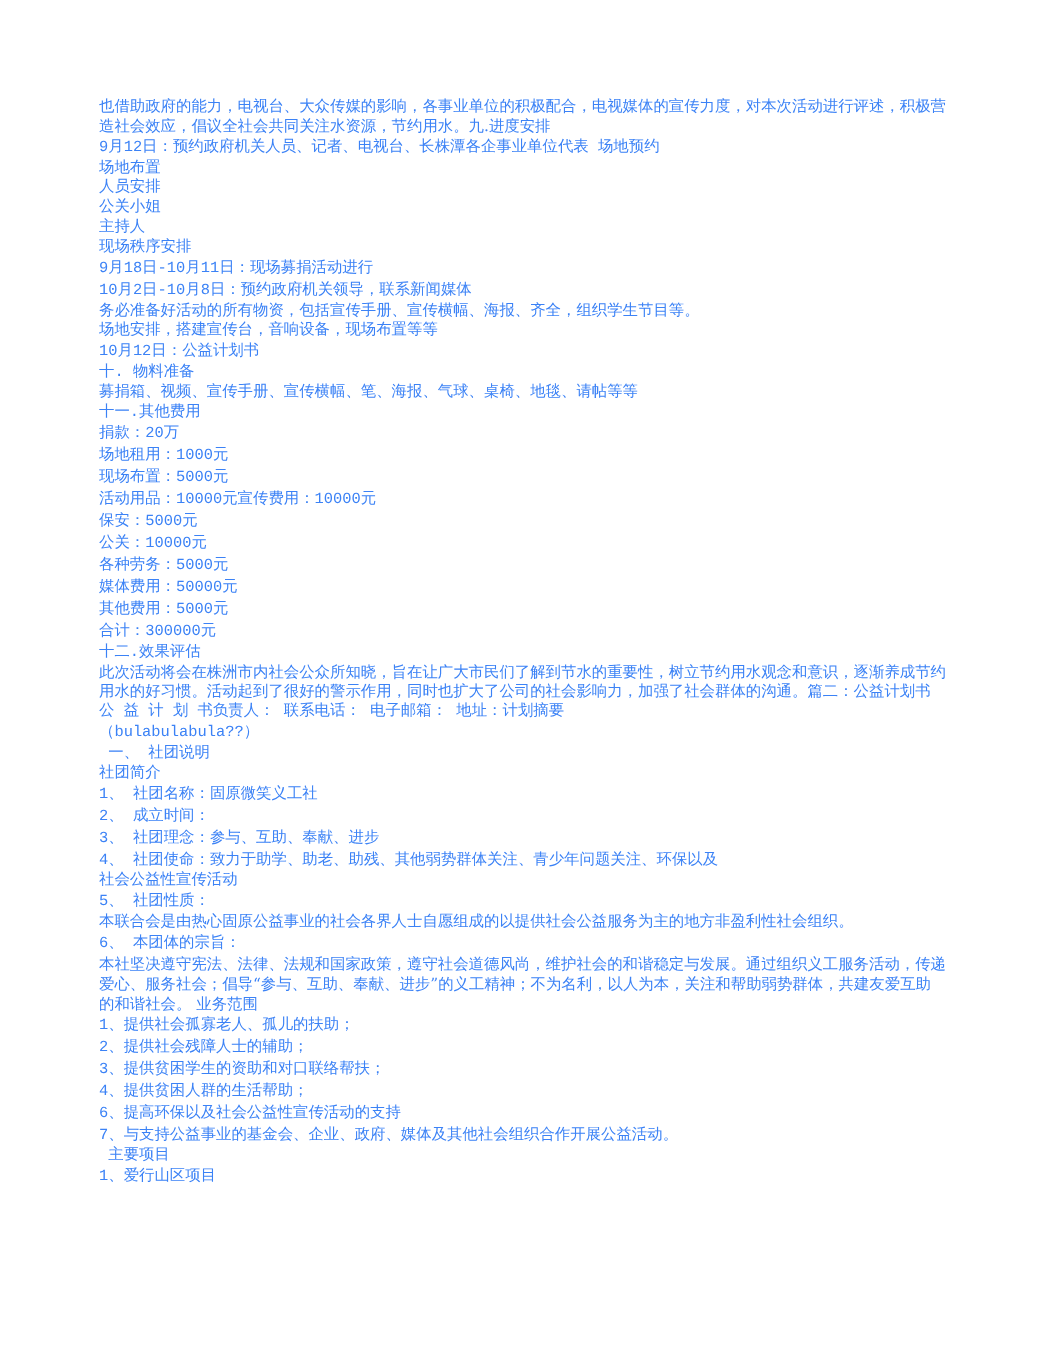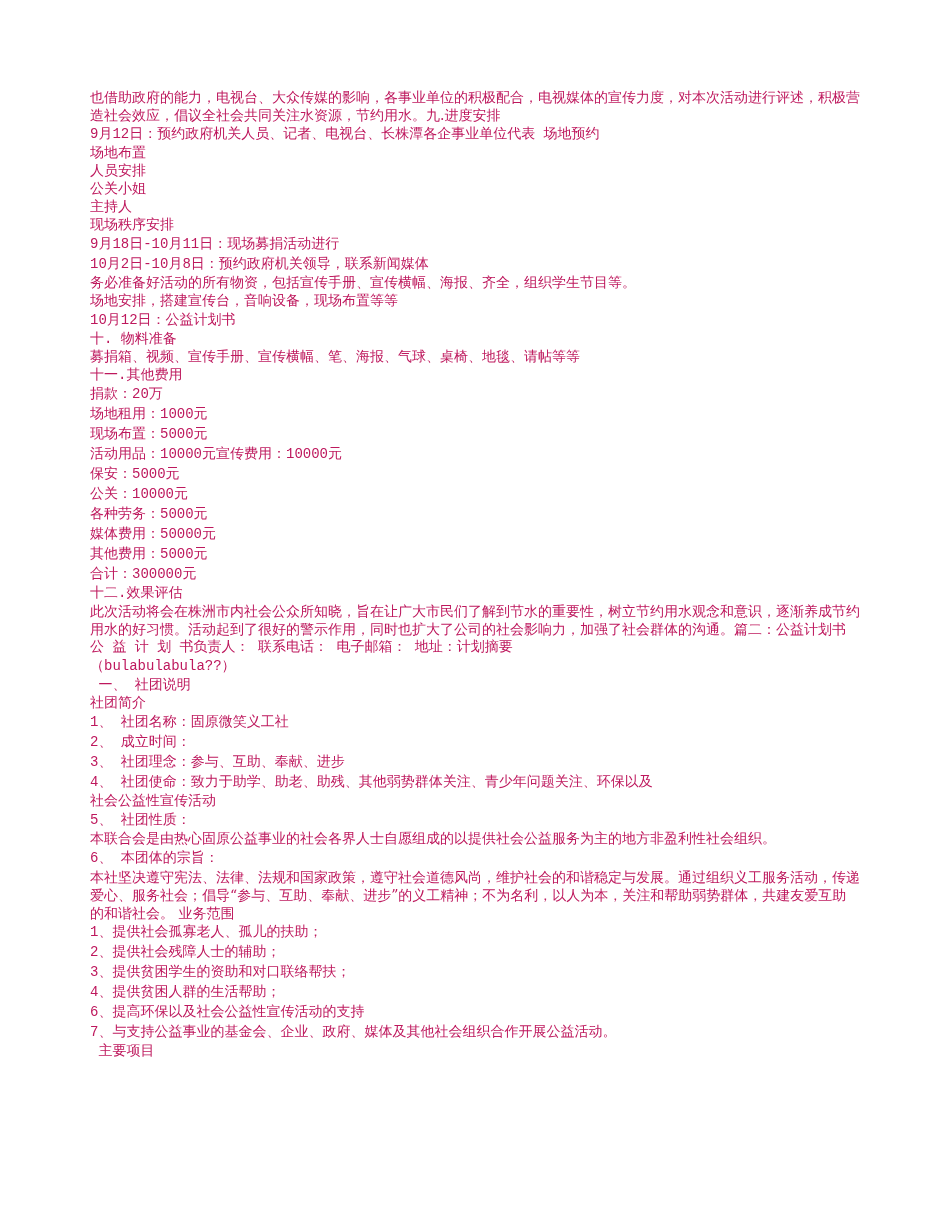--- a/index.html
+++ b/index.html
@@ -1,20 +1,20 @@
 <!DOCTYPE html>
 <html><head>
 <meta charset="utf-8">
 <style>
   html, body { margin: 0; padding: 0; background: #ffffff; }
   body { width: 950px; height: 1230px; position: relative; overflow: hidden; }
   .page {
     position: absolute; left: 90px; top: 88px; width: 770px;
     font-family: "DejaVu Serif", "Liberation Serif", serif;
-    font-size: 14px; color: #be185d;
+    font-size: 14px; color: #3b82f6;
   }
   .ln { line-height: 18px; white-space: pre-wrap; font-family: Liberation Mono, monospace; }
   .ln.num { line-height: 20px; font-family: Liberation Mono, monospace; }
   .para { line-height: 18px; }
 </style>
 </head>
 <body>
 
 <div class="page" id="page">
     <div class="para">也借助政府的能力，电视台、大众传媒的影响，各事业单位的积极配合，电视媒体的宣传力度，对本次活动进行评述，积极营造社会效应，倡议全社会共同关注水资源，节约用水。九.进度安排</div>
@@ -57,13 +57,14 @@
     <div class="ln">本联合会是由热心固原公益事业的社会各界人士自愿组成的以提供社会公益服务为主的地方非盈利性社会组织。</div>
     <div class="ln num">6、 本团体的宗旨：</div>
     <div class="para">本社坚决遵守宪法、法律、法规和国家政策，遵守社会道德风尚，维护社会的和谐稳定与发展。通过组织义工服务活动，传递爱心、服务社会；倡导“参与、互助、奉献、进步”的义工精神；不为名利，以人为本，关注和帮助弱势群体，共建友爱互助的和谐社会。 业务范围</div>
     <div class="ln num">1、提供社会孤寡老人、孤儿的扶助；</div>
     <div class="ln num">2、提供社会残障人士的辅助；</div>
     <div class="ln num">3、提供贫困学生的资助和对口联络帮扶；</div>
     <div class="ln num">4、提供贫困人群的生活帮助；</div>
     <div class="ln num">6、提高环保以及社会公益性宣传活动的支持</div>
     <div class="ln num">7、与支持公益事业的基金会、企业、政府、媒体及其他社会组织合作开展公益活动。</div>
     <div class="ln"> 主要项目</div>
+    <div class="ln num">1、爱行山区项目</div>
   </div>
 
 </body></html>

